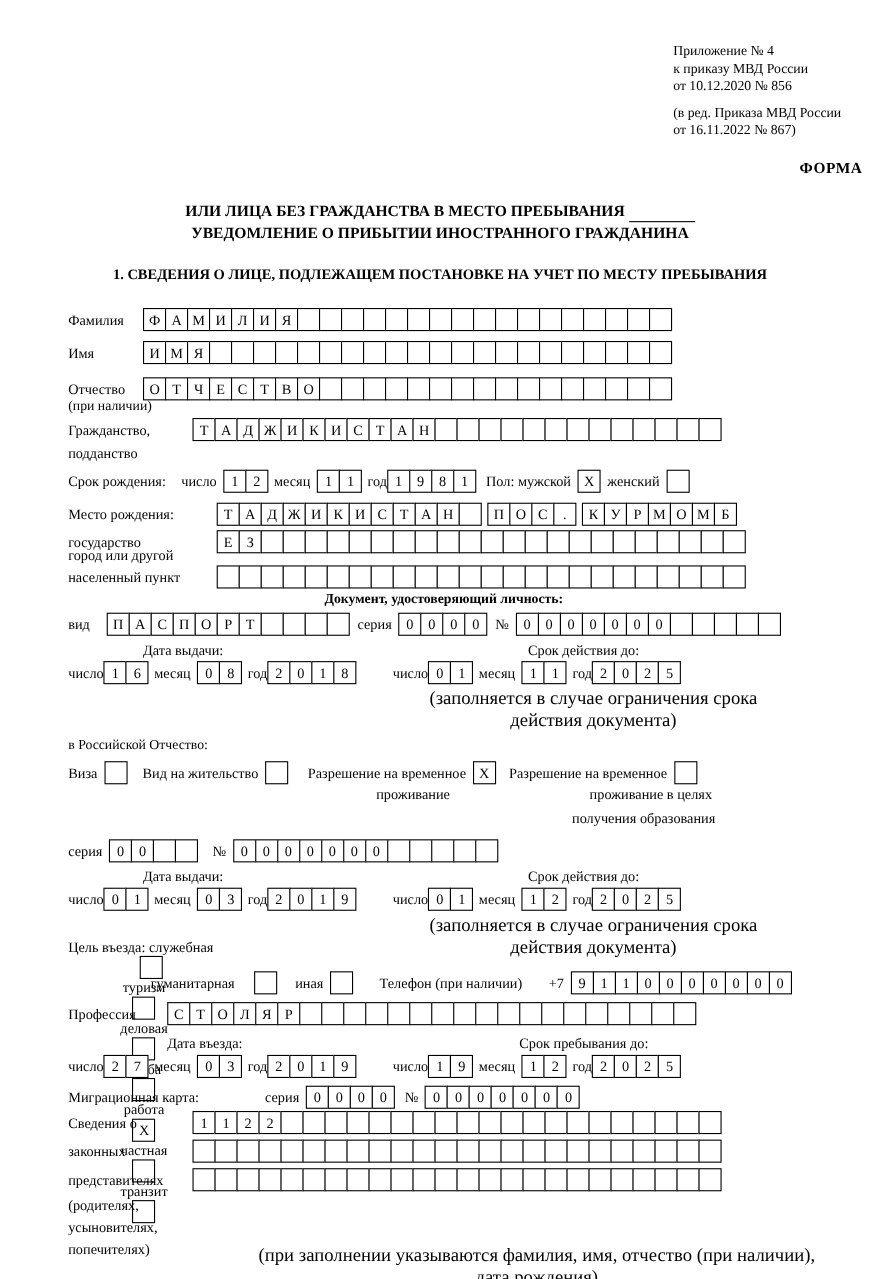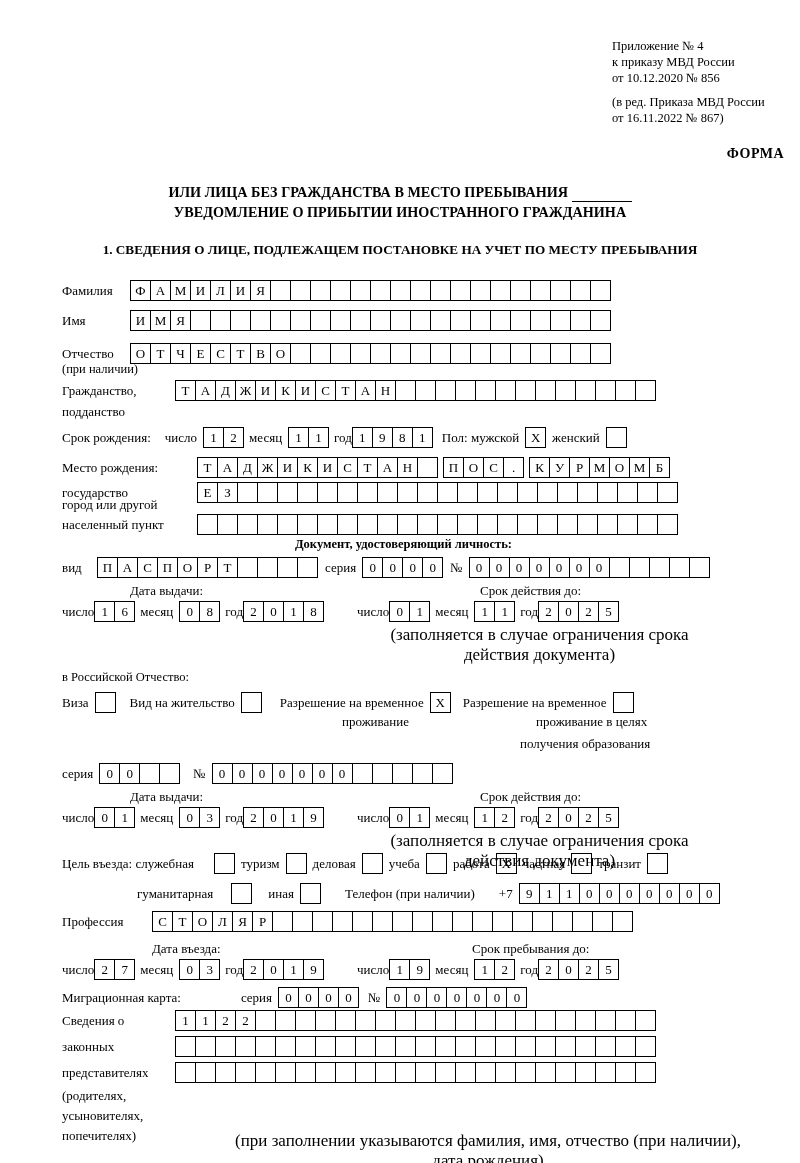--- a/index.html
+++ b/index.html
@@ -555,21 +555,21 @@
     <span class="lbl gapl">год</span>
     <span class="cells" id="cells-staydoc-vyear">
         <span class="cell">2</span>
         <span class="cell">0</span>
         <span class="cell">2</span>
         <span class="cell">5</span>
       </span>
   </div>
   <div class="center-note" style="top:831px; left:375px;">(заполняется в случае ограничения срока действия документа)</div>
 
-  <div class="row" style="top:853px; left:62px;">
+  <div class="row" style="top:853px; left:62px;flex-direction:column;">
     <span class="lbl">Цель въезда: служебная</span>
     <span class="box" style="margin-left:20px;"></span>
     <span class="lbl gapl">туризм</span>
     <span class="box gapl"></span>
     <span class="lbl gapl">деловая</span>
     <span class="box gapl"></span>
     <span class="lbl gapl">учеба</span>
     <span class="box gapl"></span>
     <span class="lbl gapl">работа</span>
     <span class="box gapl">X</span>

